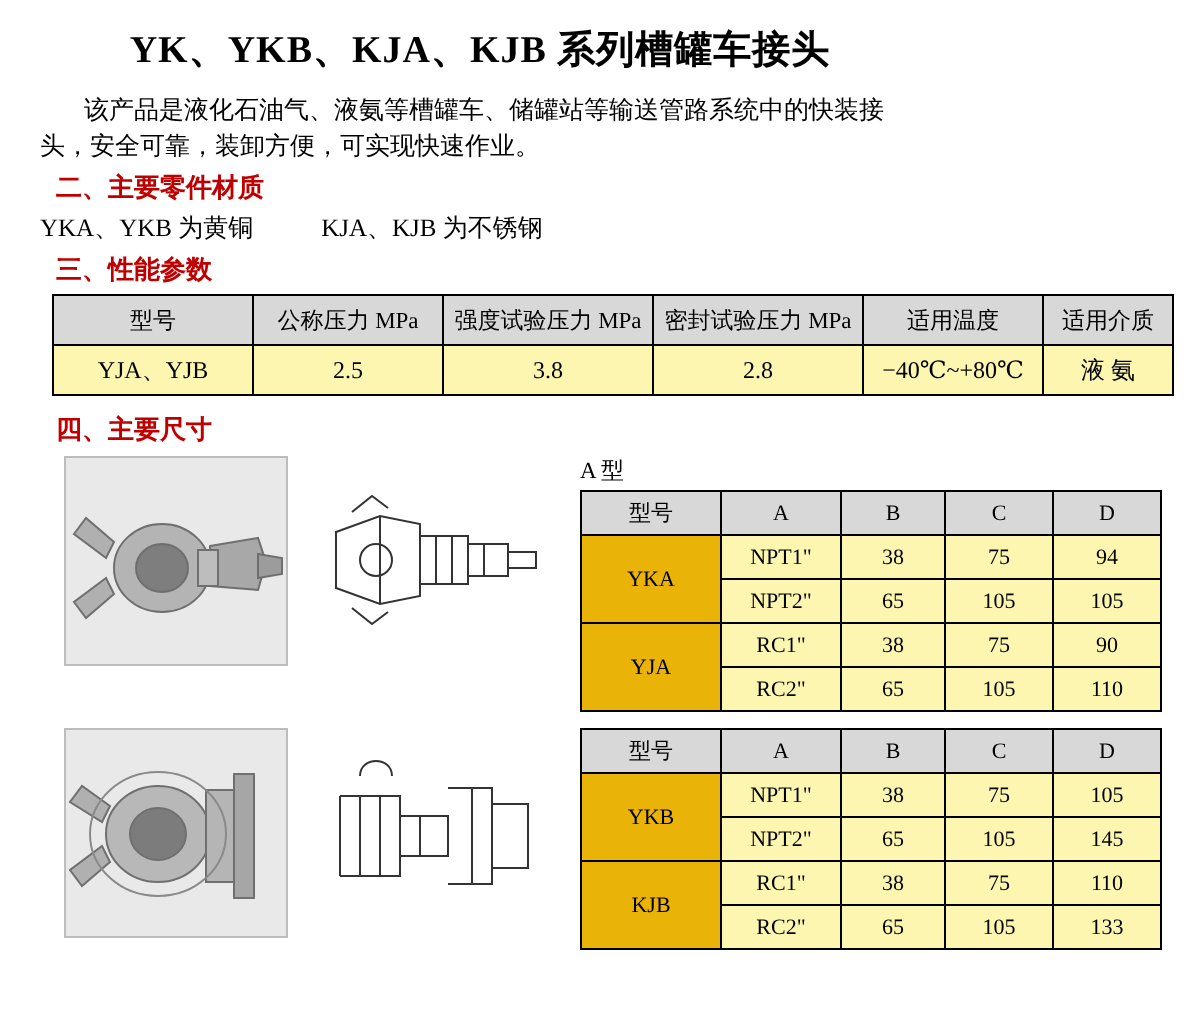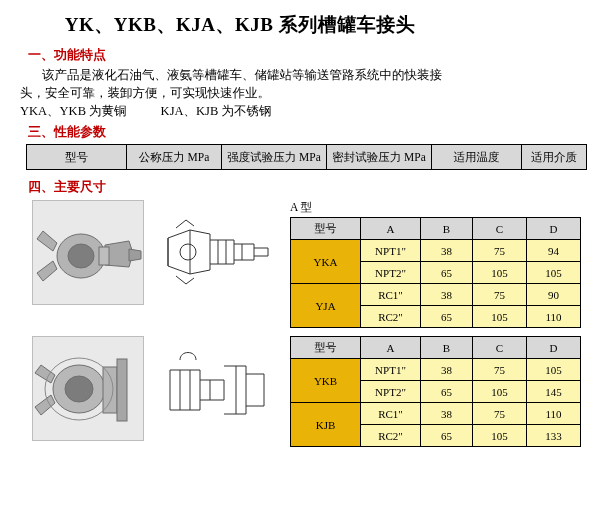--- a/index.html
+++ b/index.html
@@ -145,23 +145,23 @@
   }
   svg { display: block; }
 </style>
 </head>
 <body>
 
 <div class="page">
 
   <div class="title">YK、YKB、KJA、KJB 系列槽罐车接头</div>
 
-  <div class="sec-head">一、功能特点</div>
   <div class="body-text"><span class="indent"></span><span>该产品是液化石油气、液氨等槽罐车、储罐站等输送管路系统中的快装接头，安全可靠，装卸方便，可实现快速作业。</span></div>
 
+  <div class="sec-head">二、主要零件材质</div>
   <div class="mat-line">
     <span>YKA、YKB 为黄铜</span><span class="gap"></span><span>KJA、KJB 为不锈钢</span>
   </div>
 
   <div class="sec-head">三、性能参数</div>
 
   <table class="perf-table">
     <colgroup>
       <col style="width:100px">
         <col style="width:95px">
@@ -174,20 +174,28 @@
       <tr>
         <td>型号</td>
         <td>公称压力 MPa</td>
         <td>强度试验压力 MPa</td>
         <td>密封试验压力 MPa</td>
         <td>适用温度</td>
         <td>适用介质</td>
       </tr>
     </thead>
     <tbody>
+      <tr>
+        <td class="first">YJA、YJB</td>
+        <td>2.5</td>
+        <td>3.8</td>
+        <td>2.8</td>
+        <td>−40℃~+80℃</td>
+        <td>液 氨</td>
+      </tr>
     </tbody>
   </table>
 
   <div class="dims-head">四、主要尺寸</div>
 
   <div class="lower">
 
     <div class="row-block">
 
       <div class="photo">

